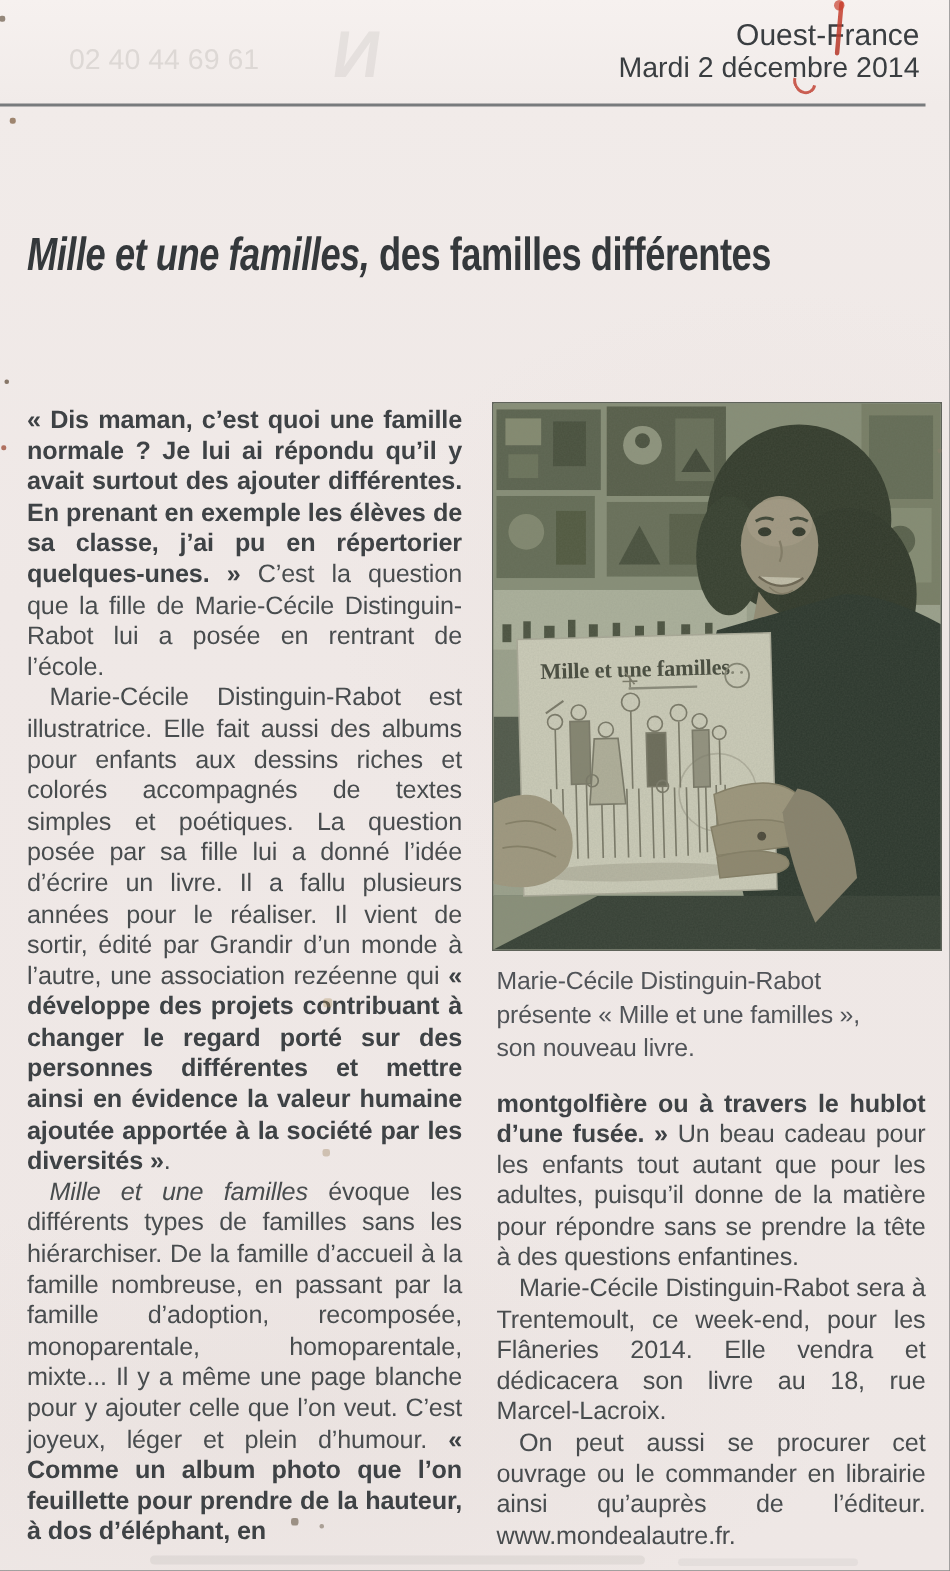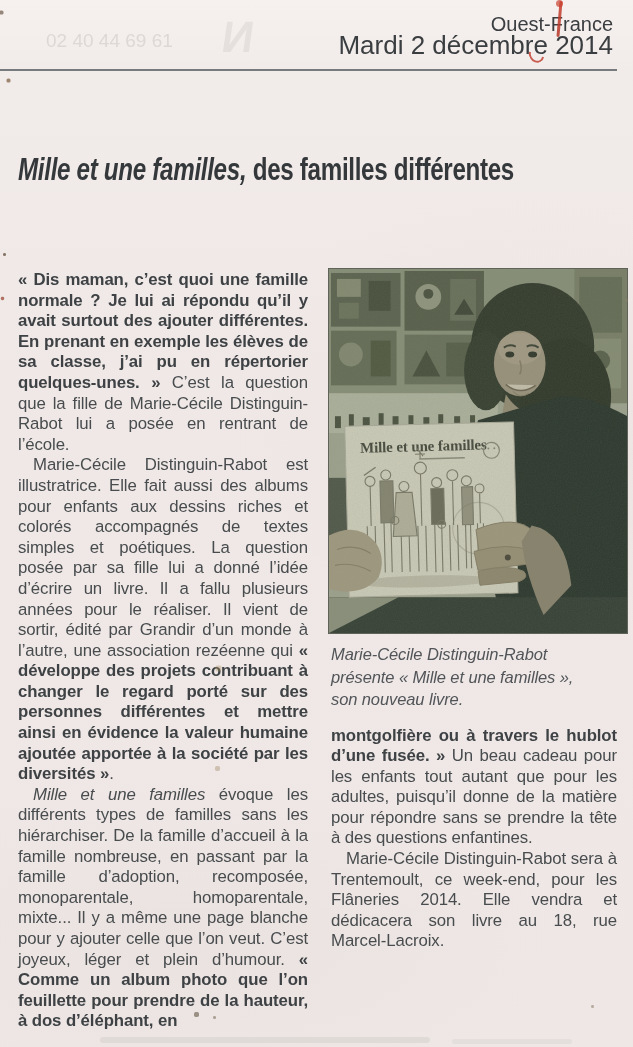--- a/index.html
+++ b/index.html
@@ -10,21 +10,21 @@
       radial-gradient(ellipse 500px 200px at 30% 90%, rgba(222,212,208,.25), transparent 75%),
       linear-gradient(180deg,#f6f1ef 0px,#f1ebe9 70px,#efe8e6 400px,#eee7e5 100%);
     font-family:"Liberation Sans", sans-serif;
     color:#474b4d;
   }
   
   .faded-line1{position:absolute;left:2px;top:3px;font-size:17px;color:#c6c1be;letter-spacing:.2px;}
   .faded-line2{position:absolute;left:46px;top:30px;font-size:19px;color:#ddd8d5;}
   .masthead{position:absolute;right:20px;top:14px;text-align:right;color:#3a3e41;}
   .masthead .paper-name{font-size:20px;line-height:21px;}
-  .masthead .issue-date{font-size:26px;line-height:21px;}
+  .masthead .issue-date{font-size:19px;line-height:21px;}
   .showthrough-n{
     position:absolute;left:222px;top:12px;font-size:44px;font-weight:bold;color:#6f6c68;
     opacity:.10;transform:scaleX(-1) skewX(8deg);
   }
   .header-rule{position:absolute;left:0;top:69px;width:617px;height:2px;background:#63676a;opacity:.85;}
   
   .red-stroke{
     position:absolute;left:558px;top:1px;width:3px;height:36px;border-radius:3px;
     background:linear-gradient(180deg,#c9402f,#b43527);transform:rotate(5deg);opacity:.85;
   }
@@ -53,21 +53,21 @@
   .col .it{font-style:italic;}
   .col-left{left:18px;top:270px;width:290px;}
   .col-right{left:328px;top:268px;width:300px;}
   .col-right p{margin-left:3px;width:286px;}
   .col-right p.after-caption{margin-top:15px;}
   
   figure{margin:0;}
   .photo{width:300px;height:366px;border:1px solid #5f635a;box-sizing:border-box;background:#a3a793;}
   .photo svg{display:block;width:100%;height:100%;}
   figcaption{
-    margin:9px 0 0 3px;width:272px;font-style:italic;font-size:16.5px;line-height:22.5px;
+    margin:9px 0 0 3px;width:272px;font-size:16.5px;line-height:22.5px;
     color:#515458;text-align:left;
   }
   
   .specks{position:absolute;left:0;top:0;width:1px;height:1px;border-radius:50%;
     box-shadow:
       8px 80px 0 1.5px rgba(138,107,80,.8),
       1px 12px 0 1.5px rgba(107,90,73,.7),
       4px 254px 0 1px rgba(109,90,73,.8),
       2px 298px 0 1.2px rgba(160,82,63,.8),
       196px 1014px 0 2px rgba(90,75,55,.55),
@@ -230,18 +230,19 @@
           </g>
 
           <rect x="0" y="0" width="300" height="366" fill="#66715a" opacity=".10"></rect>
           <rect x="0" y="0" width="300" height="366" filter="url(#grain)" opacity=".5"></rect>
         </svg>
       </div>
       <figcaption>Marie-Cécile Distinguin-Rabot présente « Mille et une familles », son nouveau livre.</figcaption>
     </figure>
     <p class="after-caption"><span class="b">montgolfière ou à travers le hublot d’une fusée. » </span><span>Un beau cadeau pour les enfants tout autant que pour les adultes, puisqu’il donne de la matière pour répondre sans se prendre la tête à des questions enfantines.</span></p>
     <p class="indent">Marie-Cécile Distinguin-Rabot sera à Trentemoult, ce week-end, pour les Flâneries 2014. Elle vendra et dédicacera son livre au 18, rue Marcel-Lacroix.</p>
+    <p class="indent">On peut aussi se procurer cet ouvrage ou le commander en librairie ainsi qu’auprès de l’éditeur. www.mondealautre.fr.</p>
   </div>
 
   <div class="specks"></div>
   <div class="showthrough-bar1"></div>
   <div class="showthrough-bar2"></div>
 </div>
 
 </body></html>

